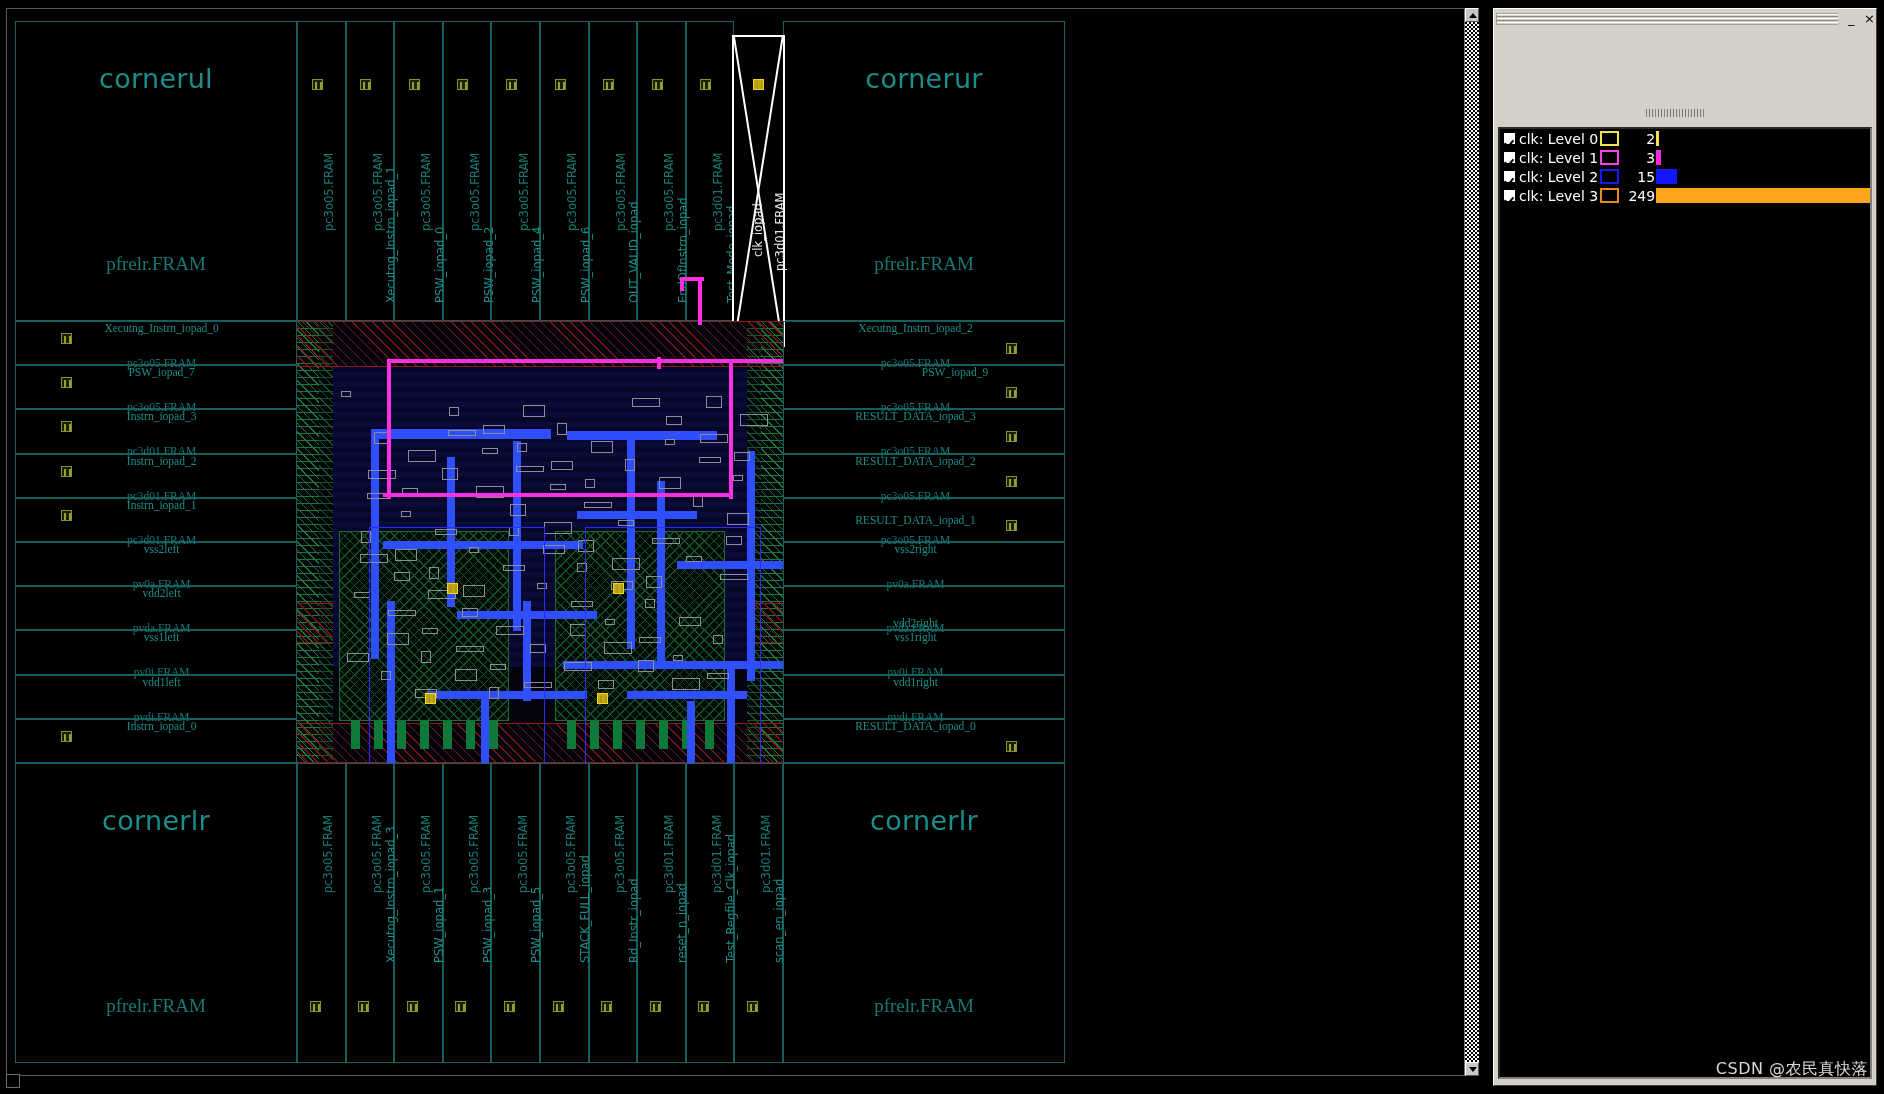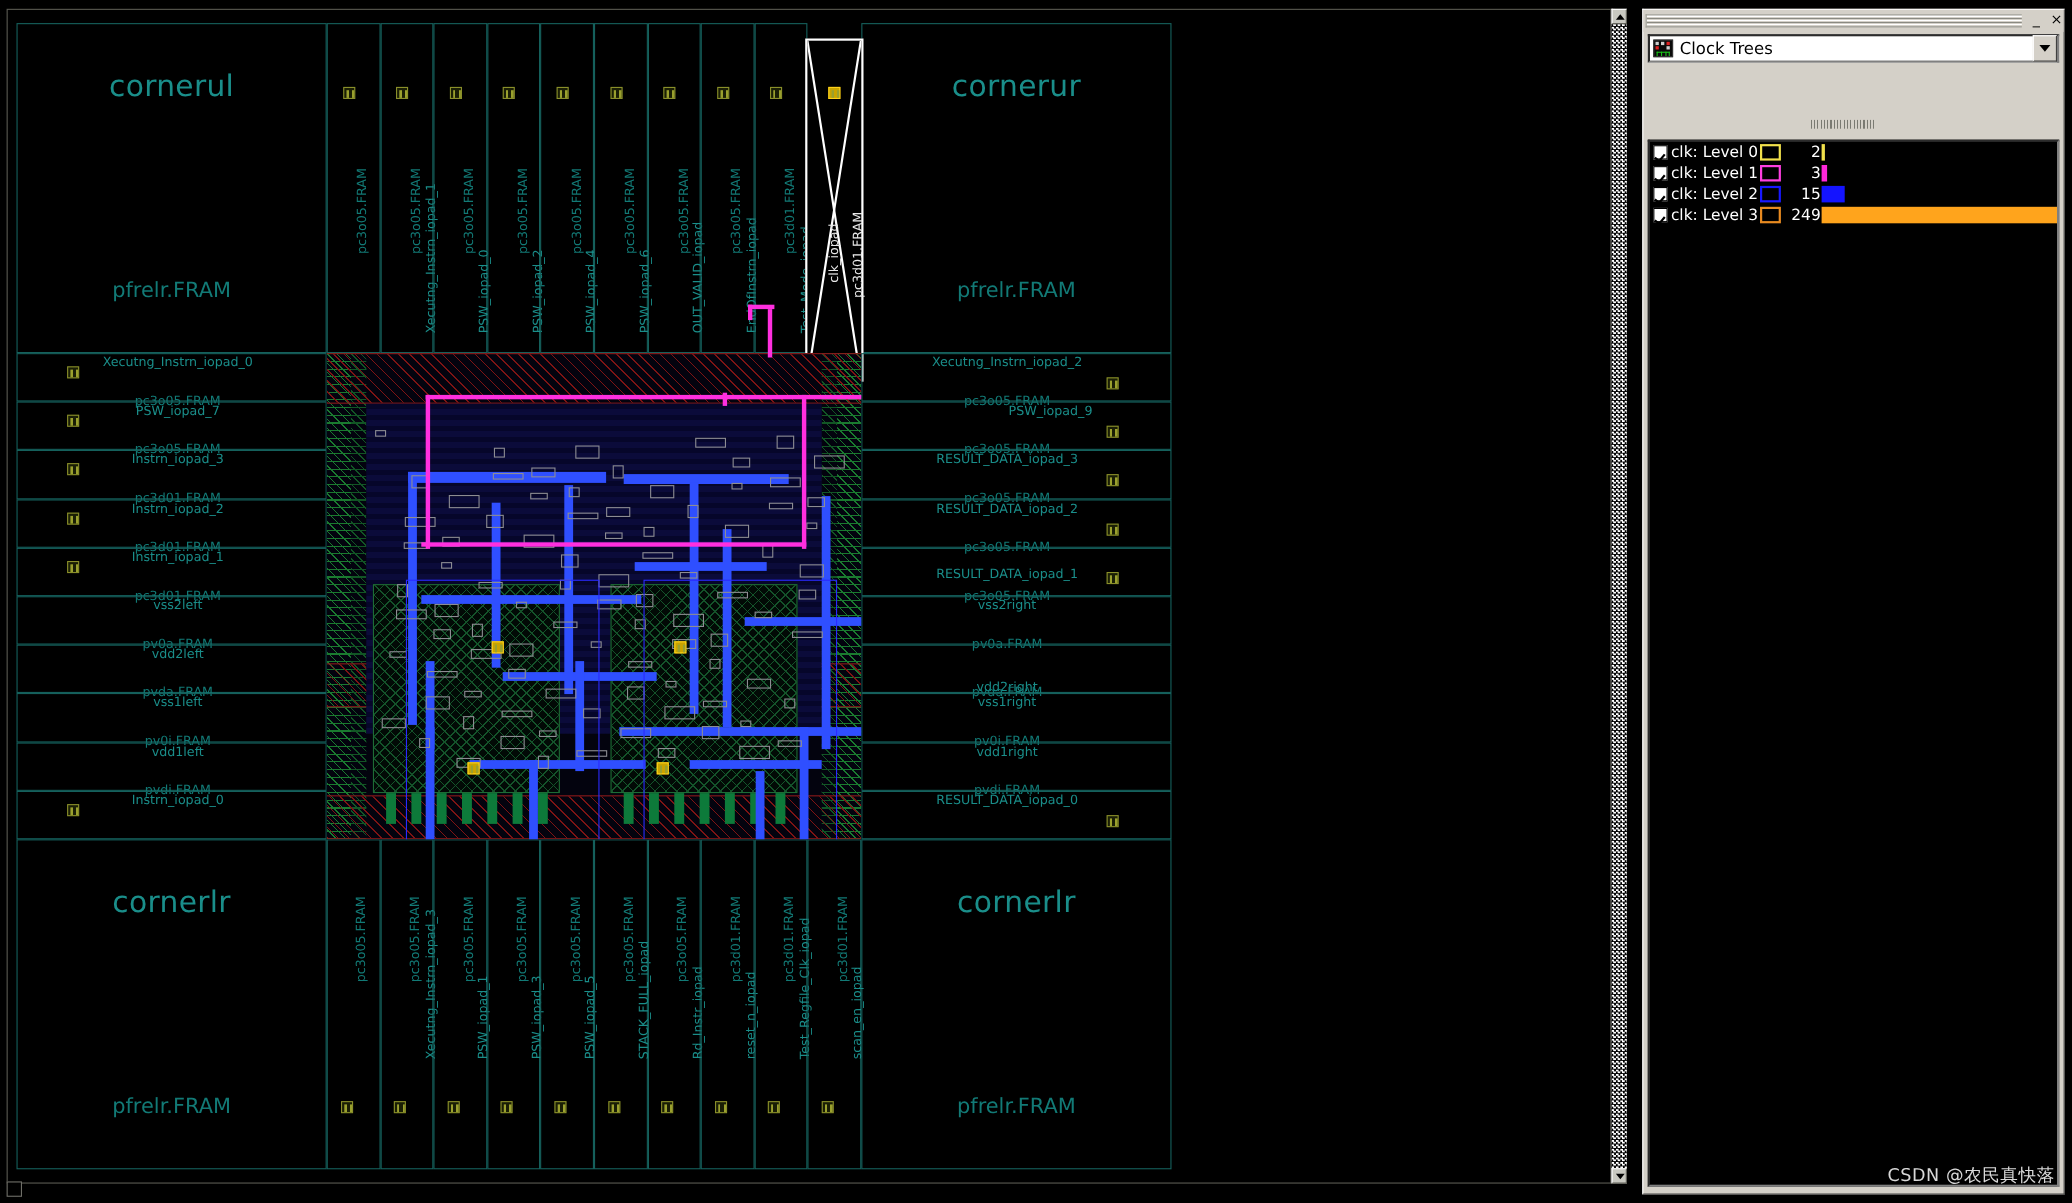--- a/index.html
+++ b/index.html
@@ -26,21 +26,21 @@
     border: 1px solid #5a5a52;
     background: #000;
   }
   #die { position: absolute; left: 8px; top: 12px; width: 1050px; height: 1042px; }
 
   .blk { position: absolute; border: 1px solid #15605c; }
   .corner-lbl {
     position: absolute; color: #1a8e8a; font-size: 27px;
     white-space: nowrap; letter-spacing: .3px;
   }
-  .cell-lbl { position: absolute; color: #127a76; font-size: 11.5px; white-space: nowrap; }
+  .cell-lbl { position: absolute; color: #127a76; font-size: 11.5px; white-space: nowrap; font-family: Liberation Serif, serif; }
   .vlbl {
     position: absolute; color: #127a76; font-size: 11.5px; white-space: nowrap;
     transform-origin: 0 0; transform: rotate(-90deg);
   }
   .vlbl.hi { color: #1a8e8a; }
   .pin {
     position: absolute; width: 11px; height: 11px;
     border: 1px solid #8a8f2a; background: #1a1e05;
   }
   .pin i {
@@ -609,40 +609,20 @@
   <div id="statusbar"></div>
 
   <div id="panel">
 
     <div id="panel-titlebar">
       <div class="grip"></div>
       <button class="tb-btn">_</button>
       <button class="tb-btn">×</button>
     </div>
 
-    <div id="combo-row">
-      <div id="combo">
-        <div class="cicon">
-          <b style="left:1px;top:1px;width:3px;height:3px;background:#cfcfcf;"></b>
-          <b style="left:6px;top:1px;width:3px;height:3px;background:#cfcfcf;"></b>
-          <b style="left:11px;top:1px;width:3px;height:3px;background:#e02020;"></b>
-          <b style="left:1px;top:5px;width:3px;height:3px;background:#e02020;"></b>
-          <b style="left:11px;top:5px;width:3px;height:3px;background:#cfcfcf;"></b>
-          <b style="left:2px;top:10px;width:12px;height:1px;background:#18c018;"></b>
-          <b style="left:2px;top:10px;width:1px;height:4px;background:#18c018;"></b>
-          <b style="left:6px;top:10px;width:1px;height:4px;background:#18c018;"></b>
-          <b style="left:10px;top:10px;width:1px;height:4px;background:#18c018;"></b>
-          <b style="left:13px;top:10px;width:1px;height:4px;background:#18c018;"></b>
-        </div>
-        <div id="combo-text">Clock Trees</div>
-        <div id="combo-arrow">
-            <span></span>
-          </div>
-      </div>
-    </div>
 
 
     <div id="minigrip"></div>
 
     <div id="list-area">
         <div class="lrow">
           <div class="chk"></div>
           <div class="lbl">clk: Level 0</div>
           <div class="swatch" style="border-color: rgb(242, 225, 76);"></div>
           <div class="count">2</div>

